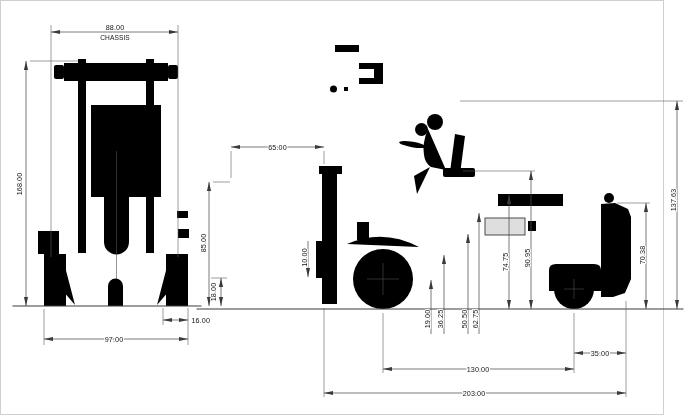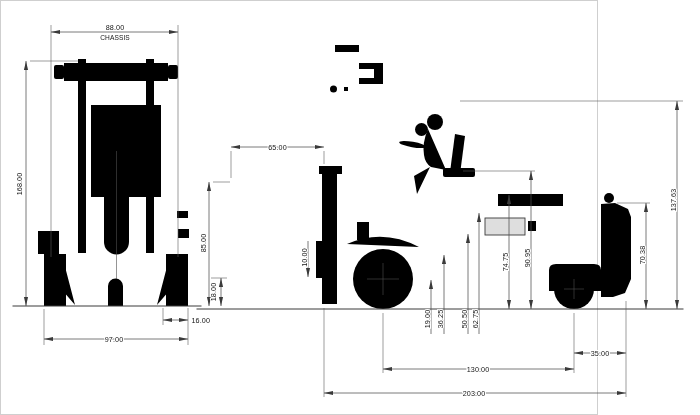--- a/index.html
+++ b/index.html
@@ -1,17 +1,17 @@
 <!DOCTYPE html>
 <html><head>
 <meta charset="utf-8">
 <style>
   html,body{margin:0;padding:0;background:#ffffff;}
   .frame{
-    width:598px;height:415px;box-sizing:border-box;
+    width:664px;height:415px;box-sizing:border-box;
     border:1px solid #cfcfcf;background:#ffffff;
     font-family:"Liberation Sans", sans-serif;
   }
   svg{display:block;}
   .obj{stroke:#3a3a3a;stroke-width:1;fill:none;stroke-linecap:square;}
   .thin{stroke-width:0.7;}
   .thick{stroke-width:1.6;}
   .dash{stroke-dasharray:4 2.5;stroke-width:0.9;}
   .dim{stroke:#4d4d4d;stroke-width:0.75;fill:none;}
   .ext{stroke:#5a5a5a;stroke-width:0.6;fill:none;}

